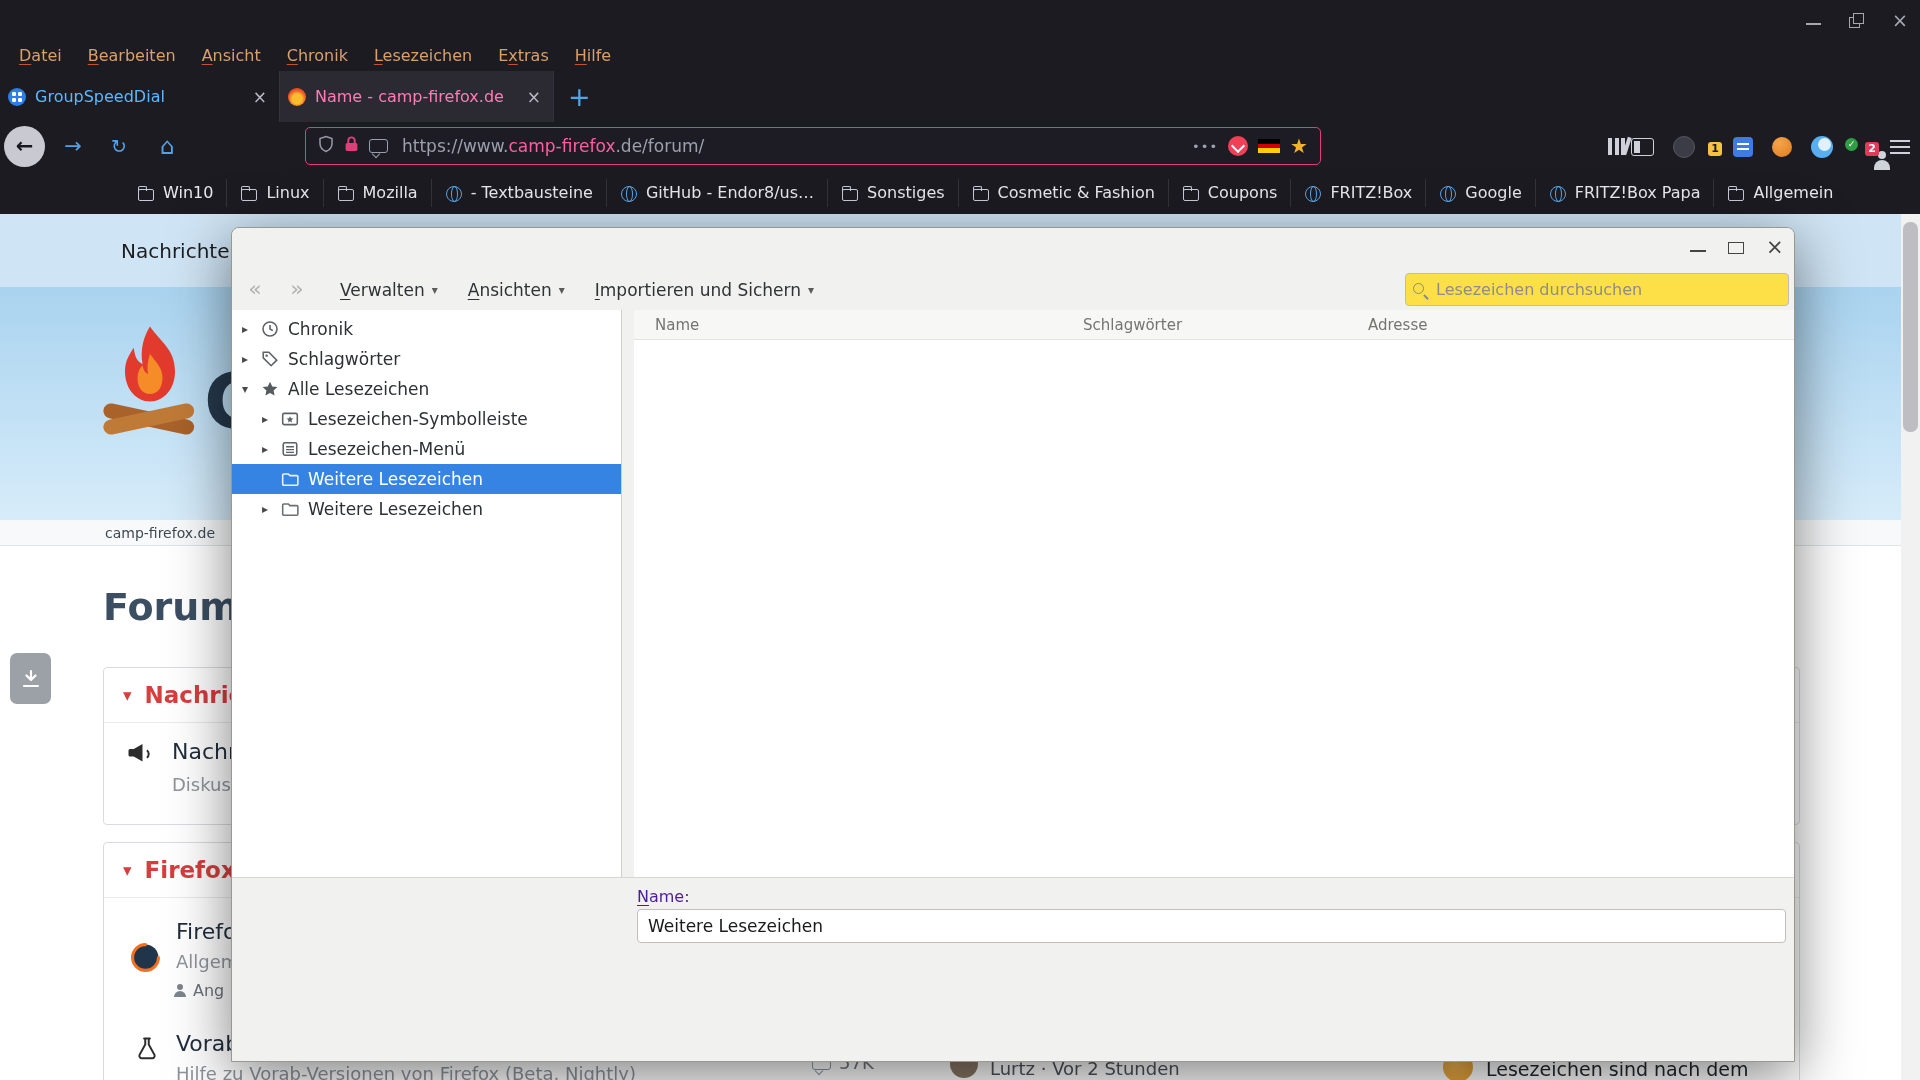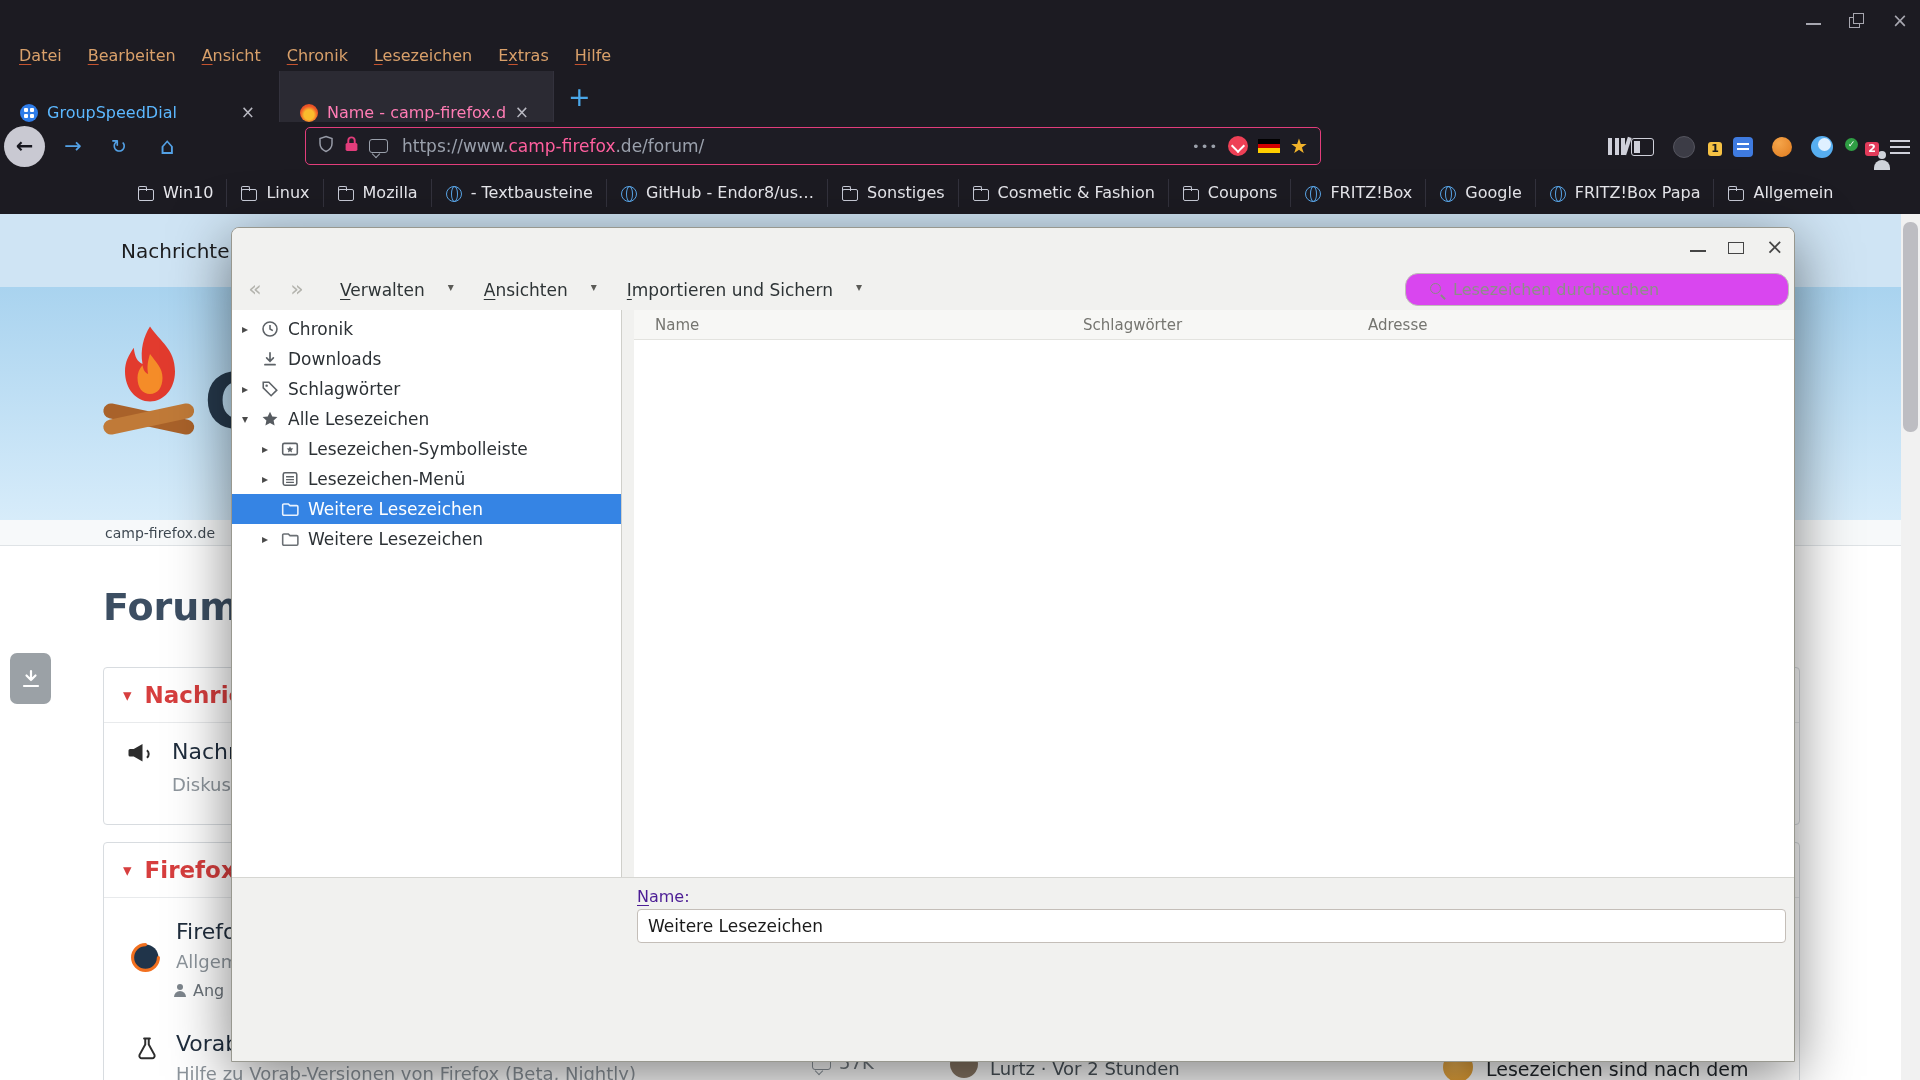--- a/index.html
+++ b/index.html
@@ -17,21 +17,21 @@
   .wc-restore::before{content:'';position:absolute;left:0;bottom:0;width:9px;height:9px;border:1.5px solid #a7a7b0}
   .wc-restore::after{content:'';position:absolute;right:0;top:0;width:9px;height:9px;border:1.5px solid #a7a7b0;background:#1c1b22}
   .wc-close{color:#a7a7b0;font-size:19px;line-height:15px;width:auto}
 
   .menubar{position:absolute;left:0;top:40px;width:1920px;height:31px;background:#1c1b22;
            display:flex;align-items:center;padding-left:6px}
   .mi{color:#d9a06a;font-size:16px;padding:4px 13px;cursor:default;white-space:nowrap}
   .mi u{text-decoration-color:#c6532f}
 
   .tabbar{position:absolute;left:0;top:71px;width:1920px;height:51px;background:#1c1b22;display:flex;align-items:stretch}
-  .tab{display:flex;align-items:flex-end;padding:0 20px;border-right:1px solid #33323d;position:relative}
+  .tab{display:flex;align-items:center;padding:0 8px;border-right:1px solid #33323d;position:relative}
   .tab1{width:280px}
   .tab2{width:274px;background:#2b2a33}
   .tab-title{font-size:16px;margin-left:9px;flex:1;white-space:nowrap;overflow:hidden}
   .tab1 .tab-title{color:#5cb8ff}
   .tab2 .tab-title{color:#ff7cb4}
   .tab-close{color:#b9b9c2;font-size:17px;padding:0 4px;margin-left:6px}
   .fav{width:18px;height:18px;border-radius:50%;flex:none;position:relative}
   .fav-gsd{background:#2f7de9}
   .fav-gsd::before{content:'';position:absolute;left:4px;top:4px;width:4px;height:4px;background:#fff;border-radius:1px;
         box-shadow:6px 0 0 #fff,0 6px 0 #fff,6px 6px 0 #fff}
@@ -131,24 +131,24 @@
   .libwin{position:absolute;left:231px;top:227px;width:1564px;height:835px;background:#f1f1ef;
           border:1px solid #98988f;border-radius:8px 8px 0 0;box-shadow:0 14px 60px rgba(0,0,0,.5);z-index:100;overflow:hidden}
   .lib-titlebar{position:absolute;left:0;top:0;width:100%;height:40px;background:#f1f1ef}
   .lwc{position:absolute;top:13px;width:16px;height:14px}
   .lwc-min{left:1458px;border-bottom:2px solid #454545;height:11px}
   .lwc-max{left:1496px;border:1.6px solid #454545;height:12px;top:14px}
   .lwc-close{left:1534px;color:#454545;font-size:21px;line-height:14px;width:auto;top:12px}
   .lib-toolbar{position:absolute;left:0;top:40px;width:100%;height:44px}
   .lib-navglyph{position:absolute;top:0;height:44px;line-height:42px;font-size:22px;color:#b4b4ae;width:26px;text-align:center}
   .lib-menus{position:absolute;left:108px;top:0;height:44px;display:flex;align-items:center;gap:30px}
-  .lib-menu{font-size:17px;color:#2e3436;display:flex;gap:23px;white-space:nowrap}
+  .lib-menu{font-size:17px;color:#2e3436;display:flex;align-items:center;gap:7px;white-space:nowrap}
   .caret{font-size:12px;color:#5b5b57}
-  .lib-search{position:absolute;right:5px;top:5px;width:384px;height:33px;background:#d946ef;border:1px solid #bfbdb9;
-              border-radius:13px;display:flex;align-items:center;padding:0 23px;gap:8px}
+  .lib-search{position:absolute;right:5px;top:5px;width:384px;height:33px;background:#fde047;border:1px solid #bfbdb9;
+              border-radius:4px;display:flex;align-items:center;padding:0 6px;gap:8px}
   .mag{position:relative;width:16px;height:16px;flex:none}
   .mag::before{content:'';position:absolute;left:1px;top:1px;width:9px;height:9px;border:1.7px solid #8a8a85;border-radius:50%}
   .mag::after{content:'';position:absolute;left:12px;top:12px;width:6px;height:1.7px;background:#8a8a85;
               transform:rotate(45deg);transform-origin:left center}
   .lib-search input{border:none;outline:none;flex:1;font-size:16px;color:#2e3436;background:transparent;
                     font-family:"DejaVu Sans","Liberation Sans",sans-serif}
   .lib-search input::placeholder{color:#8d8d88}
   .lib-tree{position:absolute;left:0;top:82px;width:390px;height:567px;background:#fff;border-right:1px solid #cfcfca;padding-top:4px}
   .lib-list{position:absolute;left:402px;top:82px;width:1174px;height:567px;background:#fff}
   .lib-colhead{position:absolute;left:0;top:0;width:100%;height:30px;background:#f7f7f5;border-bottom:1px solid #e3e3df}
@@ -410,29 +410,20 @@
         <span class="exp">▸</span>
         <span class="ticon">
             <svg width="18" height="18" viewBox="0 0 16 16">
               <circle cx="8" cy="8" r="6.2" fill="none" stroke="#5d6267" stroke-width="1.4"></circle>
               <path d="M8 4.5V8l2.5 1.5" fill="none" stroke="#5d6267" stroke-width="1.4"></path>
             </svg>
           </span>
         <span class="tlabel">Chronik</span>
       </div>
       <div class="trow">
-        <span class="exp"></span>
-        <span class="ticon">
-            <svg width="18" height="18" viewBox="0 0 16 16">
-              <path d="M8 2.5v7M5 7l3 3 3-3M3.5 13h9" fill="none" stroke="#5d6267" stroke-width="1.5" stroke-linecap="round"></path>
-            </svg>
-          </span>
-        <span class="tlabel">Downloads</span>
-      </div>
-      <div class="trow">
         <span class="exp">▸</span>
         <span class="ticon">
             <svg width="18" height="18" viewBox="0 0 16 16">
               <path d="M2 2h5l7 7-5 5-7-7V2z" fill="none" stroke="#5d6267" stroke-width="1.4"></path>
               <circle cx="5" cy="5" r="1.1" fill="#5d6267"></circle>
             </svg>
           </span>
         <span class="tlabel">Schlagwörter</span>
       </div>
       <div class="trow">

